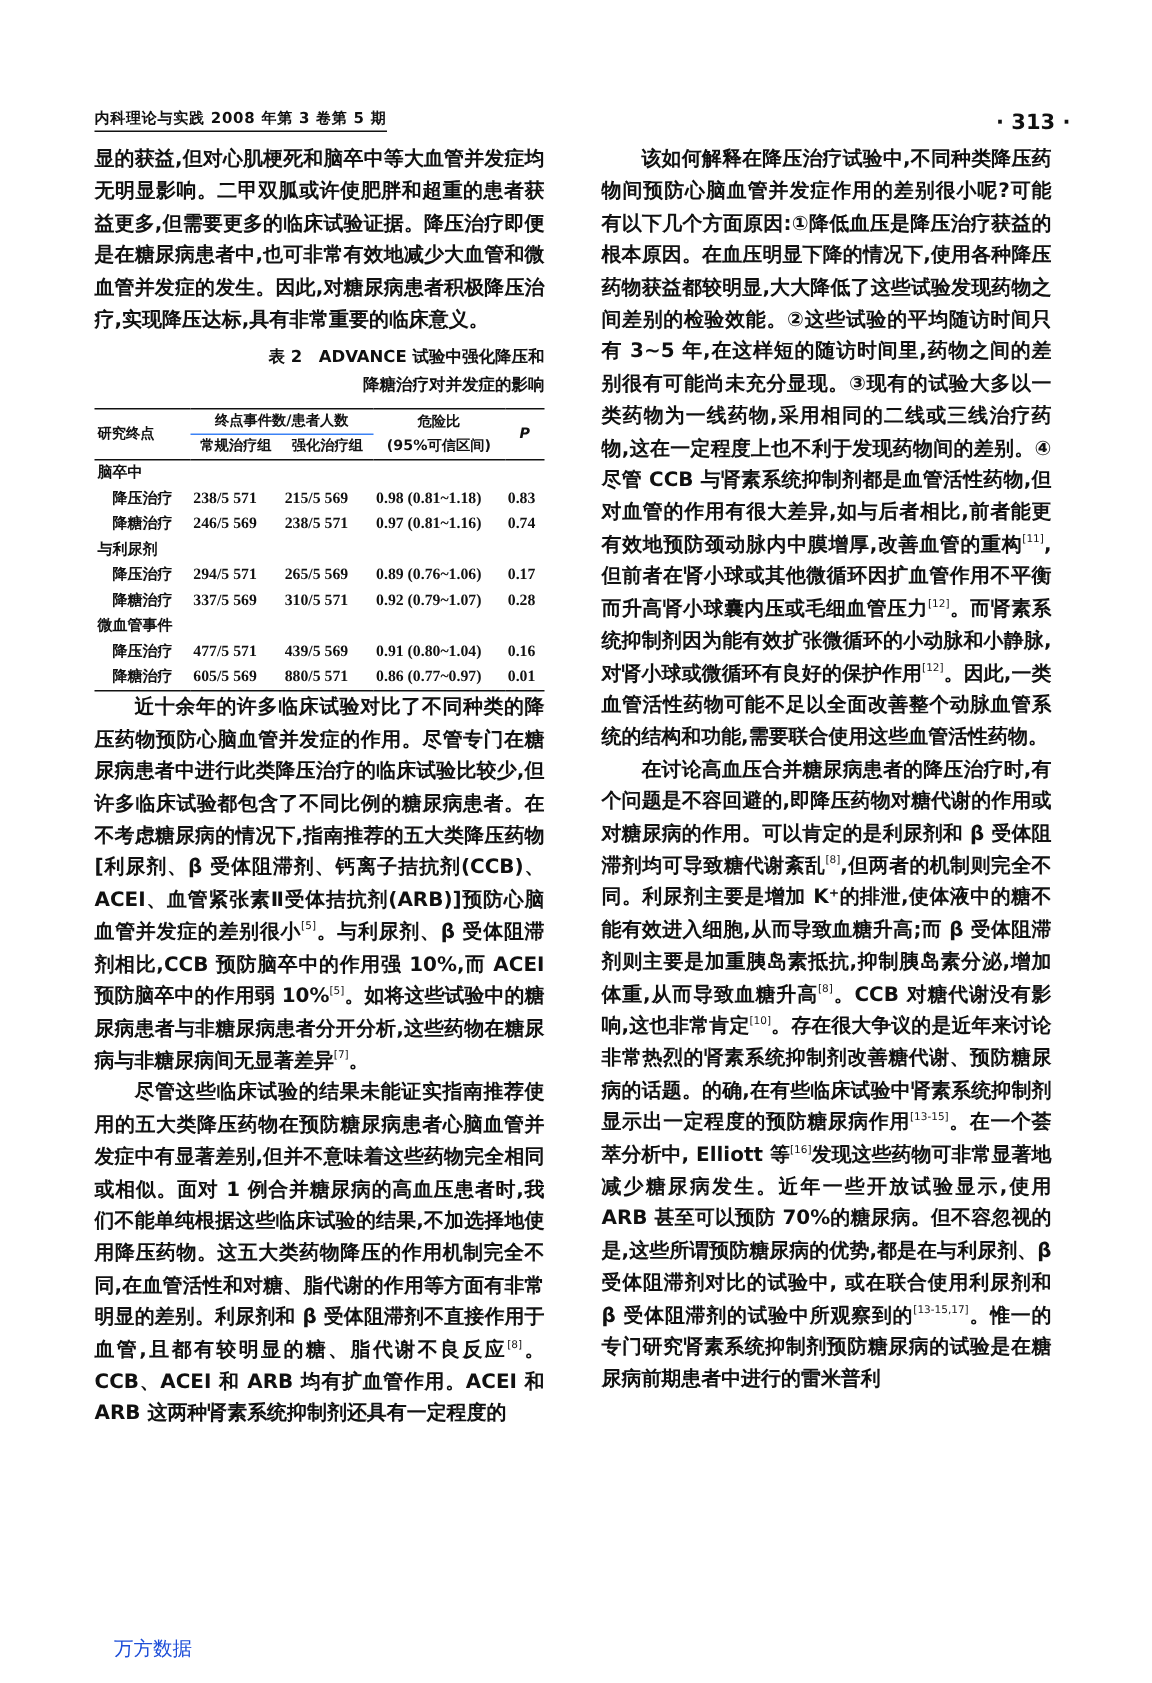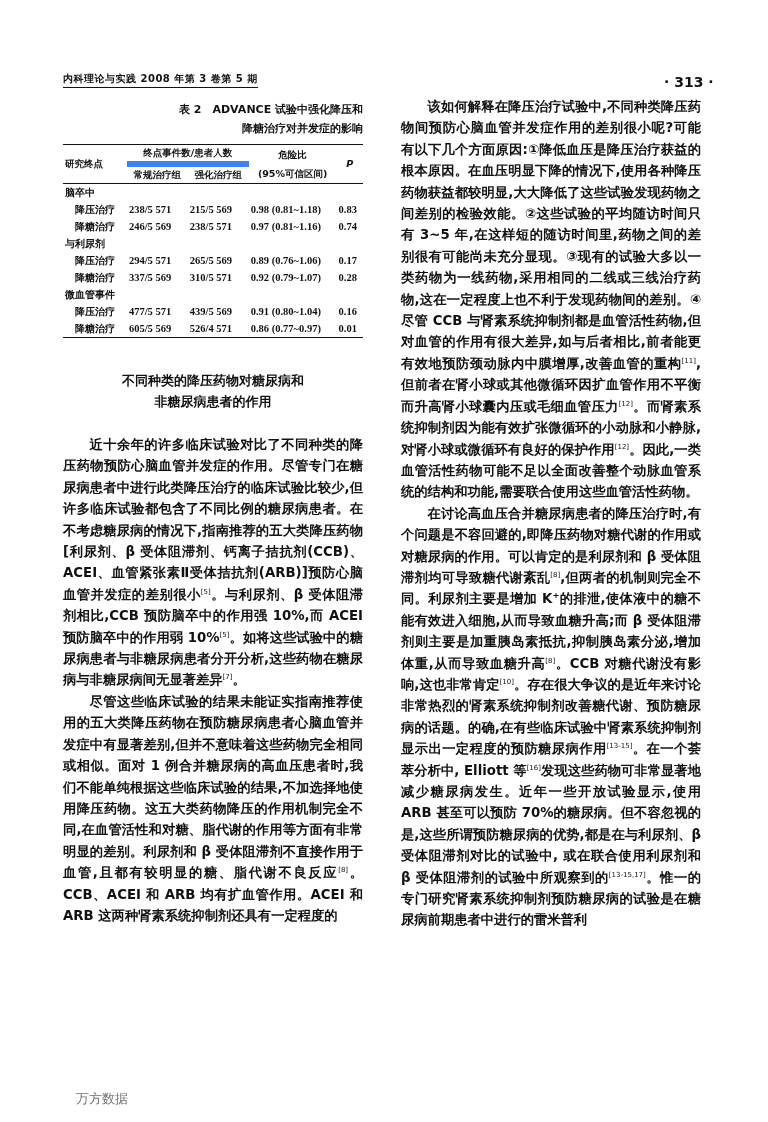--- a/index.html
+++ b/index.html
@@ -14,35 +14,36 @@
   .col-right { left: 401px; }
   .col p { margin: 0; }
   .indent { text-indent: 2em; }
   sup { font-size: 7px; line-height: 0; vertical-align: super; font-weight: normal; }
   .table-caption { text-align: right; font-size: 11px; line-height: 19px; margin-top: 4px; font-weight: bold; }
   table.data { width: 300px; border-collapse: collapse; font-size: 10px; margin-top: 6px; font-weight: bold; }
   table.data th { font-weight: bold; font-size: 9.5px; line-height: 14px; padding: 1px 2px; text-align: center; }
   table.data td { line-height: 17px; padding: 0 2px; font-family: Liberation Serif, serif; font-size: 10.5px; }
   table.data thead tr.top th { border-top: 1.6px solid #111; }
   table.data thead tr.bot th { border-bottom: 1.2px solid #111; }
-  table.data th.group { border-bottom: 6px solid #3b82f6; }
+  table.data th.group { border-bottom: 1px solid #3b82f6; }
   table.data tbody tr:last-child td { border-bottom: 1.6px solid #111; }
   td.group-label { font-family: "DejaVu Sans", sans-serif !important; font-size: 10px !important; }
   td.row-label { padding-left: 12px !important; font-family: "DejaVu Sans", sans-serif !important; font-size: 10px !important; }
   .section-heading { text-align: center; font-size: 13px; line-height: 21px; margin: 32px 0 22px 0; font-weight: bold; }
   .watermark { position: absolute; left: 76px; top: 1090px; font-family: "DejaVu Serif", serif;
-         font-size: 13px; color: #737373; font-weight: normal; }
+         font-size: 13px; color: #1d4ed8; font-weight: normal; }
 </style>
 </head>
 <body>
 
 <div class="page-header-left">内科理论与实践 2008 年第 3 卷第 5 期</div>
 <div class="page-number">· 313 ·</div>
 
 <div class="col col-left">
+  <p>显的获益,但对心肌梗死和脑卒中等大血管并发症均无明显影响。二甲双胍或许使肥胖和超重的患者获益更多,但需要更多的临床试验证据。降压治疗即便是在糖尿病患者中,也可非常有效地减少大血管和微血管并发症的发生。因此,对糖尿病患者积极降压治疗,实现降压达标,具有非常重要的临床意义。</p>
 
   <div class="table-caption">
     <div>表 2　ADVANCE 试验中强化降压和</div>
     <div>降糖治疗对并发症的影响</div>
   </div>
 
   <table class="data">
     <thead>
       <tr class="top">
         <th rowspan="2" style="text-align:left;border-bottom:1.2px solid #111;">研究终点</th>
@@ -97,31 +98,27 @@
       <tr>
         <td class="row-label">降压治疗</td>
         <td>477/5 571</td>
         <td>439/5 569</td>
         <td>0.91 (0.80~1.04)</td>
         <td>0.16</td>
       </tr>
       <tr>
         <td class="row-label">降糖治疗</td>
         <td>605/5 569</td>
-        <td>526/4 571</td>
+        <td>880/5 571</td>
         <td>0.86 (0.77~0.97)</td>
         <td>0.01</td>
       </tr>
     </tbody>
   </table>
 
-  <div class="section-heading">
-    <div>不同种类的降压药物对糖尿病和</div>
-    <div>非糖尿病患者的作用</div>
-  </div>
 
   <p class="indent"><span>近十余年的许多临床试验对比了不同种类的降压药物预防心脑血管并发症的作用。尽管专门在糖尿病患者中进行此类降压治疗的临床试验比较少,但许多临床试验都包含了不同比例的糖尿病患者。在不考虑糖尿病的情况下,指南推荐的五大类降压药物 [利尿剂、β 受体阻滞剂、钙离子拮抗剂(CCB)、ACEI、血管紧张素Ⅱ受体拮抗剂(ARB)]预防心脑血管并发症的差别很小</span><sup>[5]</sup><span>。与利尿剂、β 受体阻滞剂相比,CCB 预防脑卒中的作用强 10%,而 ACEI 预防脑卒中的作用弱 10%</span><sup>[5]</sup><span>。如将这些试验中的糖尿病患者与非糖尿病患者分开分析,这些药物在糖尿病与非糖尿病间无显著差异</span><sup>[7]</sup><span>。</span></p>
 
   <p class="indent"><span>尽管这些临床试验的结果未能证实指南推荐使用的五大类降压药物在预防糖尿病患者心脑血管并发症中有显著差别,但并不意味着这些药物完全相同或相似。面对 1 例合并糖尿病的高血压患者时,我们不能单纯根据这些临床试验的结果,不加选择地使用降压药物。这五大类药物降压的作用机制完全不同,在血管活性和对糖、脂代谢的作用等方面有非常明显的差别。利尿剂和 β 受体阻滞剂不直接作用于血管,且都有较明显的糖、脂代谢不良反应</span><sup>[8]</sup><span>。CCB、ACEI 和 ARB 均有扩血管作用。ACEI 和 ARB 这两种肾素系统抑制剂还具有一定程度的</span></p>
 </div>
 
 <div class="col col-right">
 
   <p class="indent"><span>该如何解释在降压治疗试验中,不同种类降压药物间预防心脑血管并发症作用的差别很小呢?可能有以下几个方面原因:①降低血压是降压治疗获益的根本原因。在血压明显下降的情况下,使用各种降压药物获益都较明显,大大降低了这些试验发现药物之间差别的检验效能。②这些试验的平均随访时间只有 3~5 年,在这样短的随访时间里,药物之间的差别很有可能尚未充分显现。③现有的试验大多以一类药物为一线药物,采用相同的二线或三线治疗药物,这在一定程度上也不利于发现药物间的差别。④尽管 CCB 与肾素系统抑制剂都是血管活性药物,但对血管的作用有很大差异,如与后者相比,前者能更有效地预防颈动脉内中膜增厚,改善血管的重构</span><sup>[11]</sup><span>,但前者在肾小球或其他微循环因扩血管作用不平衡而升高肾小球囊内压或毛细血管压力</span><sup>[12]</sup><span>。而肾素系统抑制剂因为能有效扩张微循环的小动脉和小静脉,对肾小球或微循环有良好的保护作用</span><sup>[12]</sup><span>。因此,一类血管活性药物可能不足以全面改善整个动脉血管系统的结构和功能,需要联合使用这些血管活性药物。</span></p>
 

